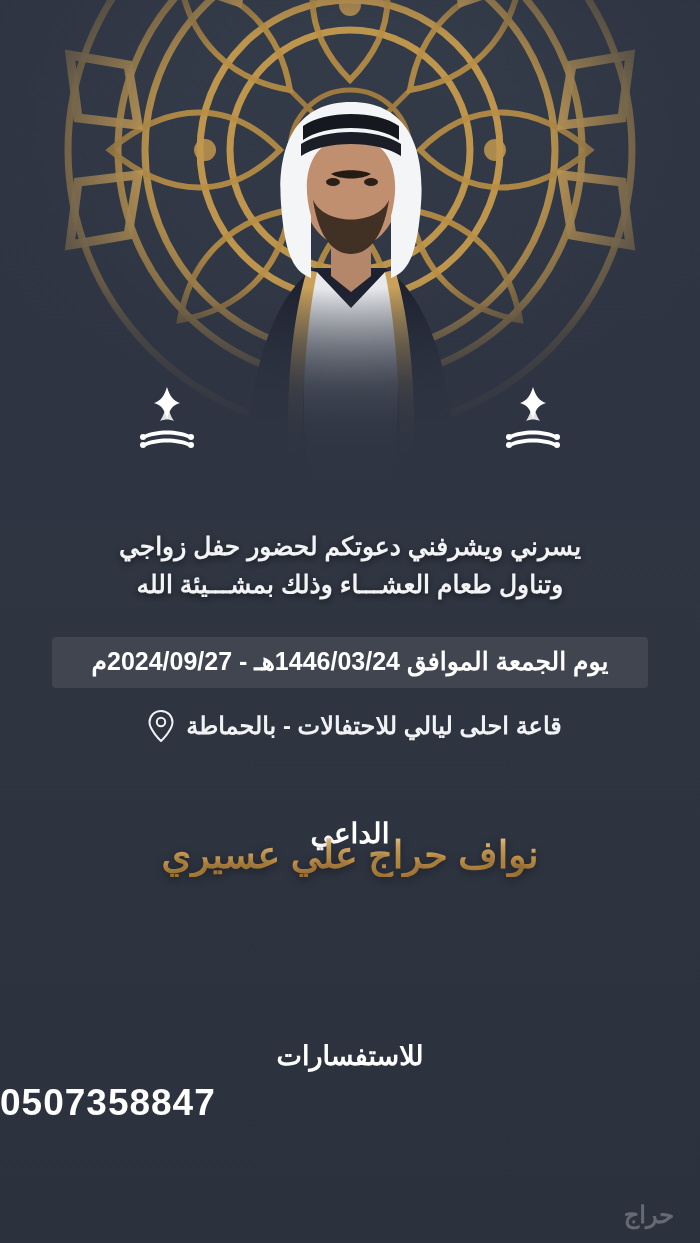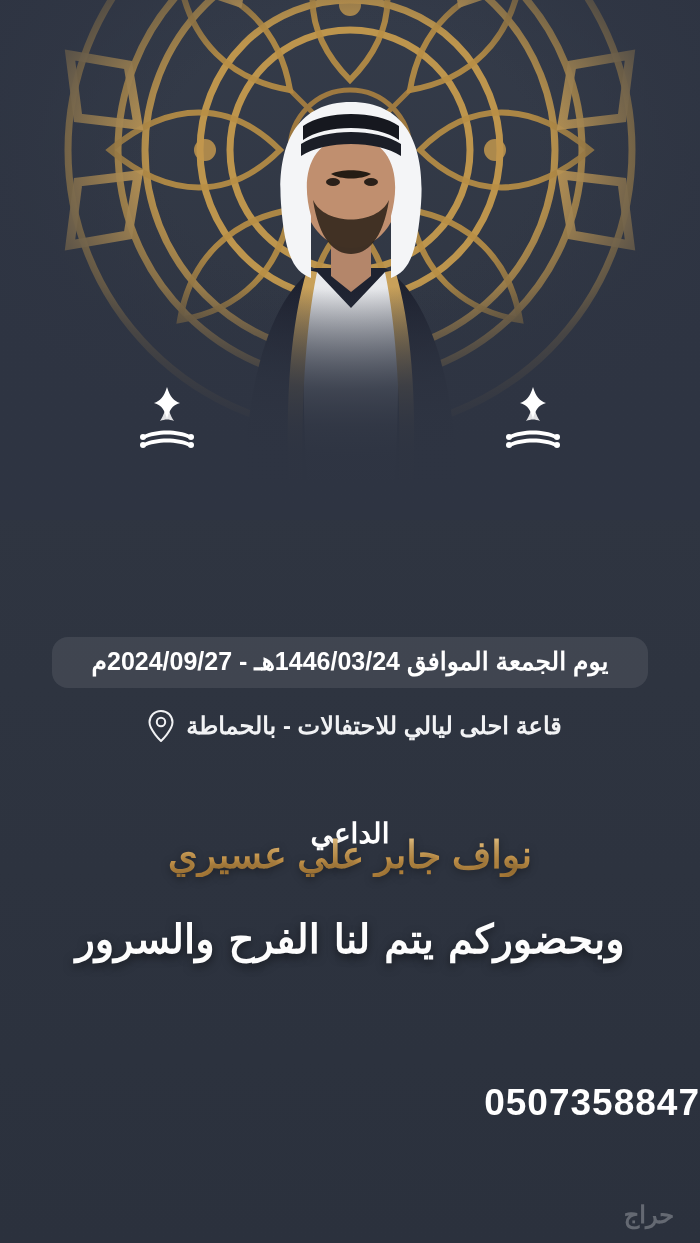--- a/index.html
+++ b/index.html
@@ -94,21 +94,21 @@
   }
   .invite-lines div { padding: 0 40px; }
 
   .date-chip {
     position: absolute;
     top: 637px;
     left: 50%;
     transform: translateX(-50%);
     min-width: 596px;
     padding: 10px 22px 12px;
-    border-radius: 16px;
+    border-radius: 4px;
     background: rgba(255,255,255,0.085);
     color: #ffffff;
     font-size: 25px;
     font-weight: 700;
     text-align: center;
     letter-spacing: 0.2px;
   }
 
   .venue-row {
     position: absolute;
@@ -172,21 +172,21 @@
     width: 700px;
     text-align: center;
     color: #ffffff;
     font-size: 27px;
     font-weight: 700;
   }
   .contact-number {
     position: absolute;
     top: 1082px;
     width: 700px;
-    text-align: right;
+    text-align: left;
     color: #ffffff;
     font-size: 37px;
     font-weight: 700;
     letter-spacing: 1px;
   }
 
   .watermark {
     position: absolute;
     right: 26px;
     bottom: 14px;
@@ -291,34 +291,36 @@
       <path d="M6 50 C 18 44, 40 44, 52 50 L 52 54 C 40 48, 18 48, 6 54 Z"></path>
       <path d="M6 58 C 18 52, 40 52, 52 58 L 52 62 C 40 56, 18 56, 6 62 Z"></path>
       <circle cx="5" cy="52" r="3"></circle>
         <circle cx="53" cy="52" r="3"></circle>
       <circle cx="5" cy="60" r="3"></circle>
         <circle cx="53" cy="60" r="3"></circle>
     </g>
   </svg>
 
 
+  <div class="invite-lines">
+    <div>يسرني ويشرفني دعوتكم لحضور حفل زواجي</div>
+    <div>وتناول طعام العشـــاء وذلك بمشـــيئة الله</div>
+  </div>
 
   <div class="date-chip">يوم الجمعة الموافق 1446/03/24هـ - 2024/09/27م</div>
 
   <div class="venue-row">
     <span>قاعة احلى ليالي للاحتفالات - بالحماطة</span>
     <svg class="pin-icon" viewBox="0 0 26 32">
       <path d="M13 1 C 6.4 1 1.5 6 1.5 12.3 C 1.5 20 13 31 13 31 C 13 31 24.5 20 24.5 12.3 C 24.5 6 19.6 1 13 1 Z" fill="none" stroke="#f1f2f4" stroke-width="2"></path>
       <circle cx="13" cy="12" r="4.2" fill="none" stroke="#f1f2f4" stroke-width="2"></circle>
     </svg>
   </div>
 
   <div class="host-label">الداعي</div>
-  <div class="host-name">نواف جابر علي عسيري</div>
-
-  <div class="wish-wrap">
-    <span class="wish">وبحضوركم يتم لنا الفرح والسرور</span>
-  </div>
-
+  <div class="host-name">نواف حراج علي عسيري</div>
+
+
+  <div class="contact-label">للاستفسارات</div>
   <div class="contact-number">0507358847</div>
 
   <div class="watermark">حراج</div>
 </div>
 
 </body></html>

